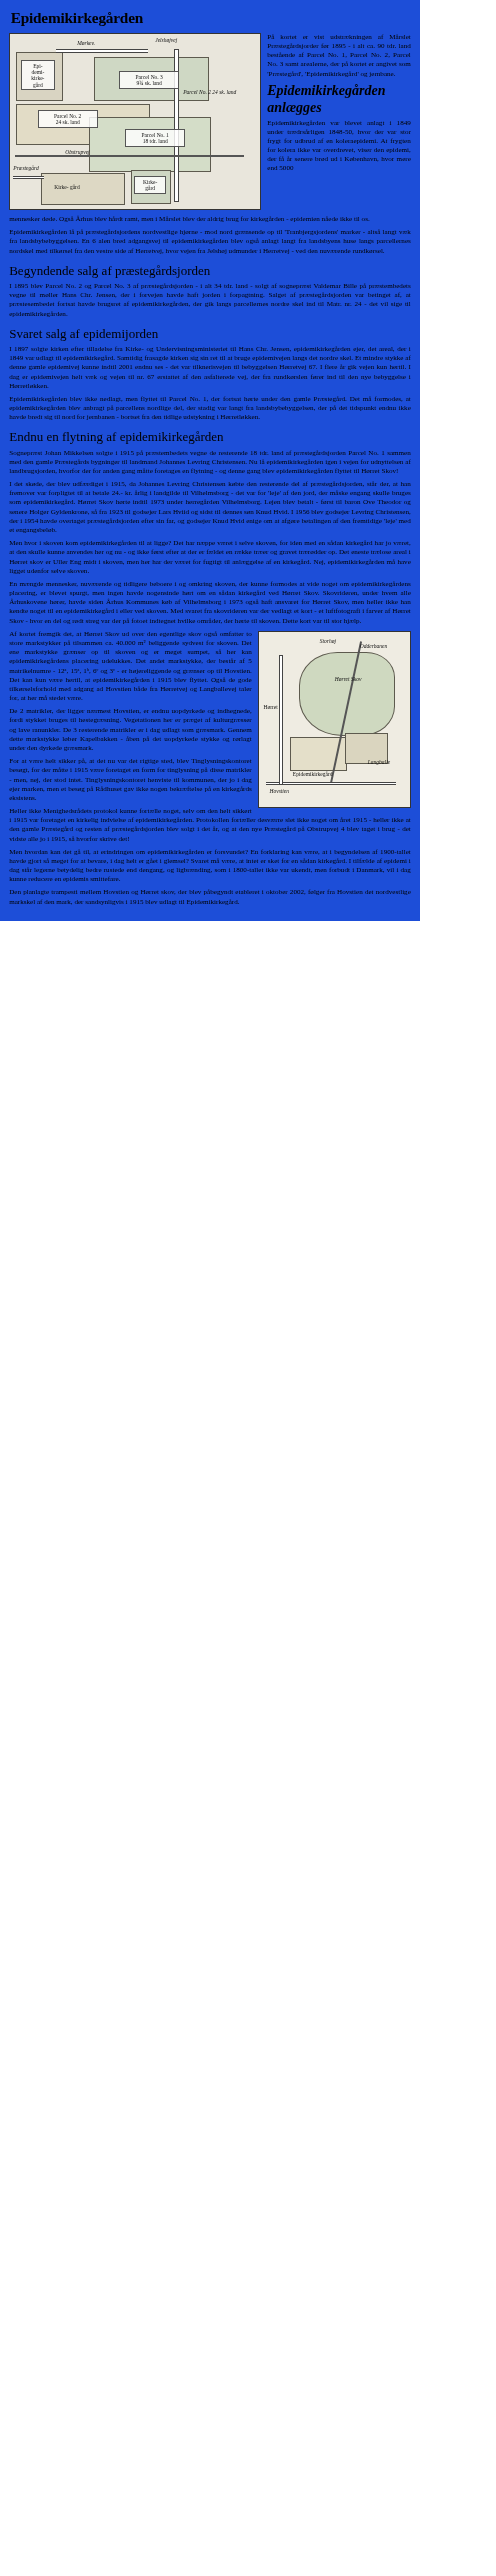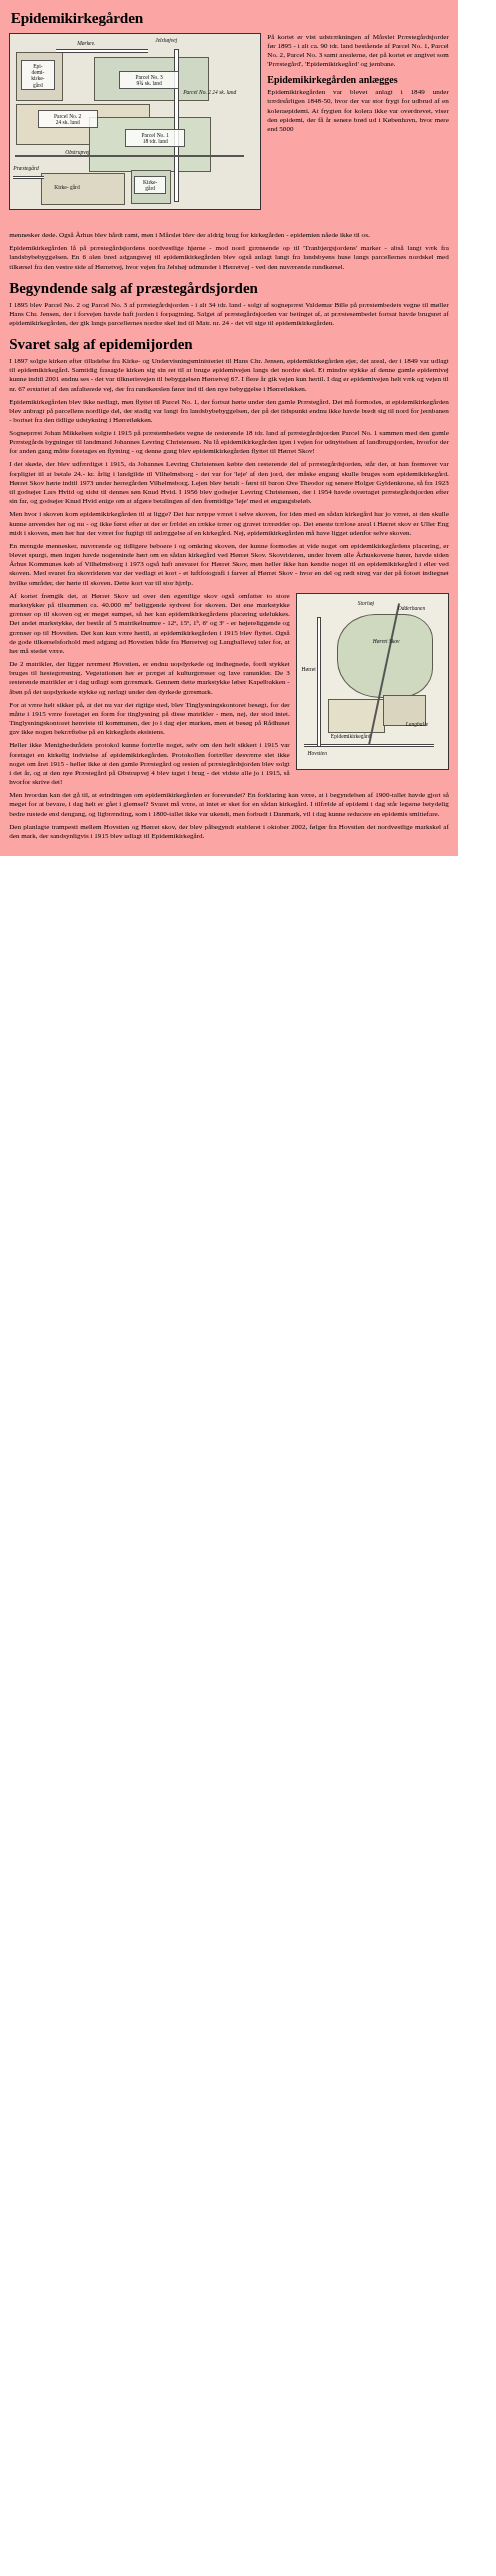--- a/index.html
+++ b/index.html
@@ -6,23 +6,23 @@
   html, body {
     margin: 0; padding: 0;
     background: #ffffff;
   }
   body {
     width: 497px;
     font-family: "Liberation Serif", serif;
     color: #000000;
   }
   .page {
-    width: 458px;
+    width: 420px;
     padding: 7.6px 9.2px 10.7px 9.2px;
-    background: #fca5a5;
+    background: #1d4ed8;
   }
   h1.doc-title {
     font-family: "Liberation Serif", serif;
     font-size: 15.3px;
     font-weight: bold;
     margin: 1.5px 0 6.1px 1.5px;
     letter-spacing: -0.2px;
   }
   .cols-top {
     display: flex;
@@ -39,34 +39,35 @@
     overflow: hidden;
   }
   .right-col {
     flex: 1 1 auto;
     font-size: 7.1px;
     line-height: 1.28;
     text-align: justify;
   }
   .right-col p { margin: 0 0 3.8px 0; }
   .right-col h2 {
-    font-size: 10px;
+    font-size: 14px;
     font-weight: bold;
     margin: 4.6px 0 2.3px 0;
     line-height: 1.2;
+    font-style: italic;
   }
   .body-text {
     font-size: 7.1px;
     line-height: 1.30;
     text-align: justify;
   }
   .body-text p { margin: 0 0 3.8px 0; }
   h2.sec {
-    font-size: 15px;
-    font-weight: bold;
+    font-size: 13px;
+    font-weight: normal;
     margin: 6.9px 0 2.3px 0;
   }
   .clearfix::after { content: ""; display: table; clear: both; }
   .map2 {
     float: right;
     width: 153px;
     height: 177px;
     border: 0.8px solid #333;
     background: #efece2;
     margin: 1.5px 0 3.1px 6.1px;
@@ -139,37 +140,38 @@
     </div>
 
     <div class="right-col">
       <p>På kortet er vist udstrækningen af Mårslet Præstegårdsjorder før 1895 - i alt ca. 90 tdr. land bestående af Parcel No. 1, Parcel No. 2, Parcel No. 3 samt arealerne, der på kortet er angivet som 'Præstegård', 'Epidemikirkegård' og jernbane.</p>
       <h2>Epidemikirkegården anlægges</h2>
       <p>Epidemikirkegården var blevet anlagt i 1849 under trædrsårligen 1848-50, hvor der var stor frygt for udbrud af en koleraepidemi. At frygten for kolera ikke var overdrevet, viser den epidemi, der få år senere brød ud i København, hvor mere end 5000</p>
     </div>
 
   </div>
 
-  <div class="body-text" style="margin-top:21px;">
+  <div class="body-text" style="margin-top:5px;">
     <p>mennesker døde. Også Århus blev hårdt ramt, men i Mårslet blev der aldrig brug for kirkegården - epidemien nåede ikke til os.</p>
     <p>Epidemikirkegården lå på præstegårdsjordens nordvestlige hjørne - mod nord grænsende op til 'Tranbjergsjordens' marker - altså langt væk fra landsbybebyggelsen. En 6 alen bred adgangsvej til epidemikirkegården blev også anlagt langt fra landsbyens huse langs parcellernes nordskel med tilkørsel fra den vestre side af Herretvej, hvor vejen fra Jelshøj udmunder i Herretvej - ved den nuværende rundkørsel.</p>
   </div>
 
   <div class="body-text">
     <h2 class="sec">Begyndende salg af præstegårdsjorden</h2>
     <p>I 1895 blev Parcel No. 2 og Parcel No. 3 af præstegårdsjorden - i alt 34 tdr. land - solgt af sognepræst Valdemar Bille på præstembedets vegne til møller Hans Chr. Jensen, der i forvejen havde haft jorden i forpagtning. Salget af præstegårdsjorden var betinget af, at præstesembedet fortsat havde brugsret af epidemikirkegården, der gik langs parcellernes nordre skel ind til Matr. nr. 24 - det vil sige til epidemikirkegården.</p>
   </div>
 
   <div class="body-text">
     <h2 class="sec">Svaret salg af epidemijorden</h2>
     <p>I 1897 solgte kirken efter tilladelse fra Kirke- og Undervisningsministeriet til Hans Chr. Jensen, epidemikirkegården ejer, det areal, der i 1849 var udlagt til epidemikirkegård. Samtidig frasagde kirken sig sin ret til at bruge epidemivejen langs det nordre skel. Et mindre stykke af denne gamle epidemivej kunne indtil 2001 endnu ses - det var tilknerisvejen til bebyggelsen Hørretvej 67. I flere år gik vejen kun hertil. I dag er epidemivejen helt væk og vejen til nr. 67 erstattet af den asfalterede vej, der fra rundkørslen fører ind til den nye bebyggelse i Hørretløkken.</p>
     <p>Epidemikirkegården blev ikke nedlagt, men flyttet til Parcel No. 1, der fortsat hørte under den gamle Præstegård. Det må formodes, at epidemikirkegården blev anbragt på parcellens nordlige del, der stadig var langt fra landsbybebyggelsen, der på det tidspunkt endnu ikke havde bredt sig til nord for jernbanen - bortset fra den tidlige udstykning i Hørretløkken.</p>
   </div>
 
   <div class="body-text clearfix">
+    <h2 class="sec">Endnu en flytning af epidemikirkegården</h2>
     <p>Sognepræst Johan Mikkelsen solgte i 1915 på præstembedets vegne de resterende 18 tdr. land af præstegårdsjorden Parcel No. 1 sammen med den gamle Præstegårds bygninger til landmand Johannes Levring Christensen. Nu lå epidemikirkegården igen i vejen for udnyttelsen af landbrugsjorden, hvorfor der for anden gang måtte foretages en flytning - og denne gang blev epidemikirkegården flyttet til Hørret Skov!</p>
     <p>I det skøde, der blev udfærdiget i 1915, da Johannes Levring Christensen købte den resterende del af præstegårdsjorden, står der, at han fremover var forpligtet til at betale 24.- kr. årlig i landgilde til Vilhelmsborg - det var for 'leje' af den jord, der måske engang skulle bruges som epidemikirkegård. Hørret Skov hørte indtil 1973 under herregården Vilhelmsborg. Lejen blev betalt - først til baron Ove Theodor og senere Holger Gyldenkrone, så fra 1923 til godsejer Lars Hviid og sidst til dennes søn Knud Hvid. I 1956 blev godsejer Levring Christensen, der i 1954 havde overtaget præstegårdsjorden efter sin far, og godsejer Knud Hvid enige om at afgøre betalingen af den fremtidige 'leje' med et engangsbeløb.</p>
     <p>Men hvor i skoven kom epidemikirkegården til at ligge? Det har næppe været i selve skoven, for iden med en sådan kirkegård har jo været, at den skulle kunne anvendes her og nu - og ikke først efter at der er fældet en række træer og gravet trærødder op. Det eneste trælose areal i Hørret skov er Uller Eng midt i skoven, men her har der været for fugtigt til anlæggelse af en kirkegård. Nej, epidemikirkegården må have ligget udenfor selve skoven.</p>
     <p>En mængde mennesker, nuværende og tidligere beboere i og omkring skoven, der kunne formodes at vide noget om epidemikirkegårdens placering, er blevet spurgt, men ingen havde nogensinde hørt om en sådan kirkegård ved Hørret Skov. Skovrideren, under hvem alle Århuskovene hører, havde siden Århus Kommunes køb af Vilhelmsborg i 1973 også haft ansvaret for Hørret Skov, men heller ikke han kendte noget til en epidemikirkegård i eller ved skoven. Med svaret fra skovrideren var der vedlagt et kort - et luftfotografi i farver af Hørret Skov - hvor en del og rødt streg var der på fotoet indtegnet hvilke områder, der hørte til skoven. Dette kort var til stor hjælp.</p>
 
     <div class="map2">
       <div class="field" style="left:40px;top:20px;width:96px;height:84px;background:#cfd9c0;border-radius:40% 30% 35% 45%;"></div>
       <div class="field" style="left:31px;top:105px;width:57px;height:34px;background:#e4dfc9;"></div>
       <div class="field" style="left:86px;top:101px;width:43px;height:31px;background:#dad5bf;"></div>
       <div class="road" style="left:86px;top:7.6px;width:2.3px;height:145px;background:#555;border:0;transform:rotate(12deg);"></div>

